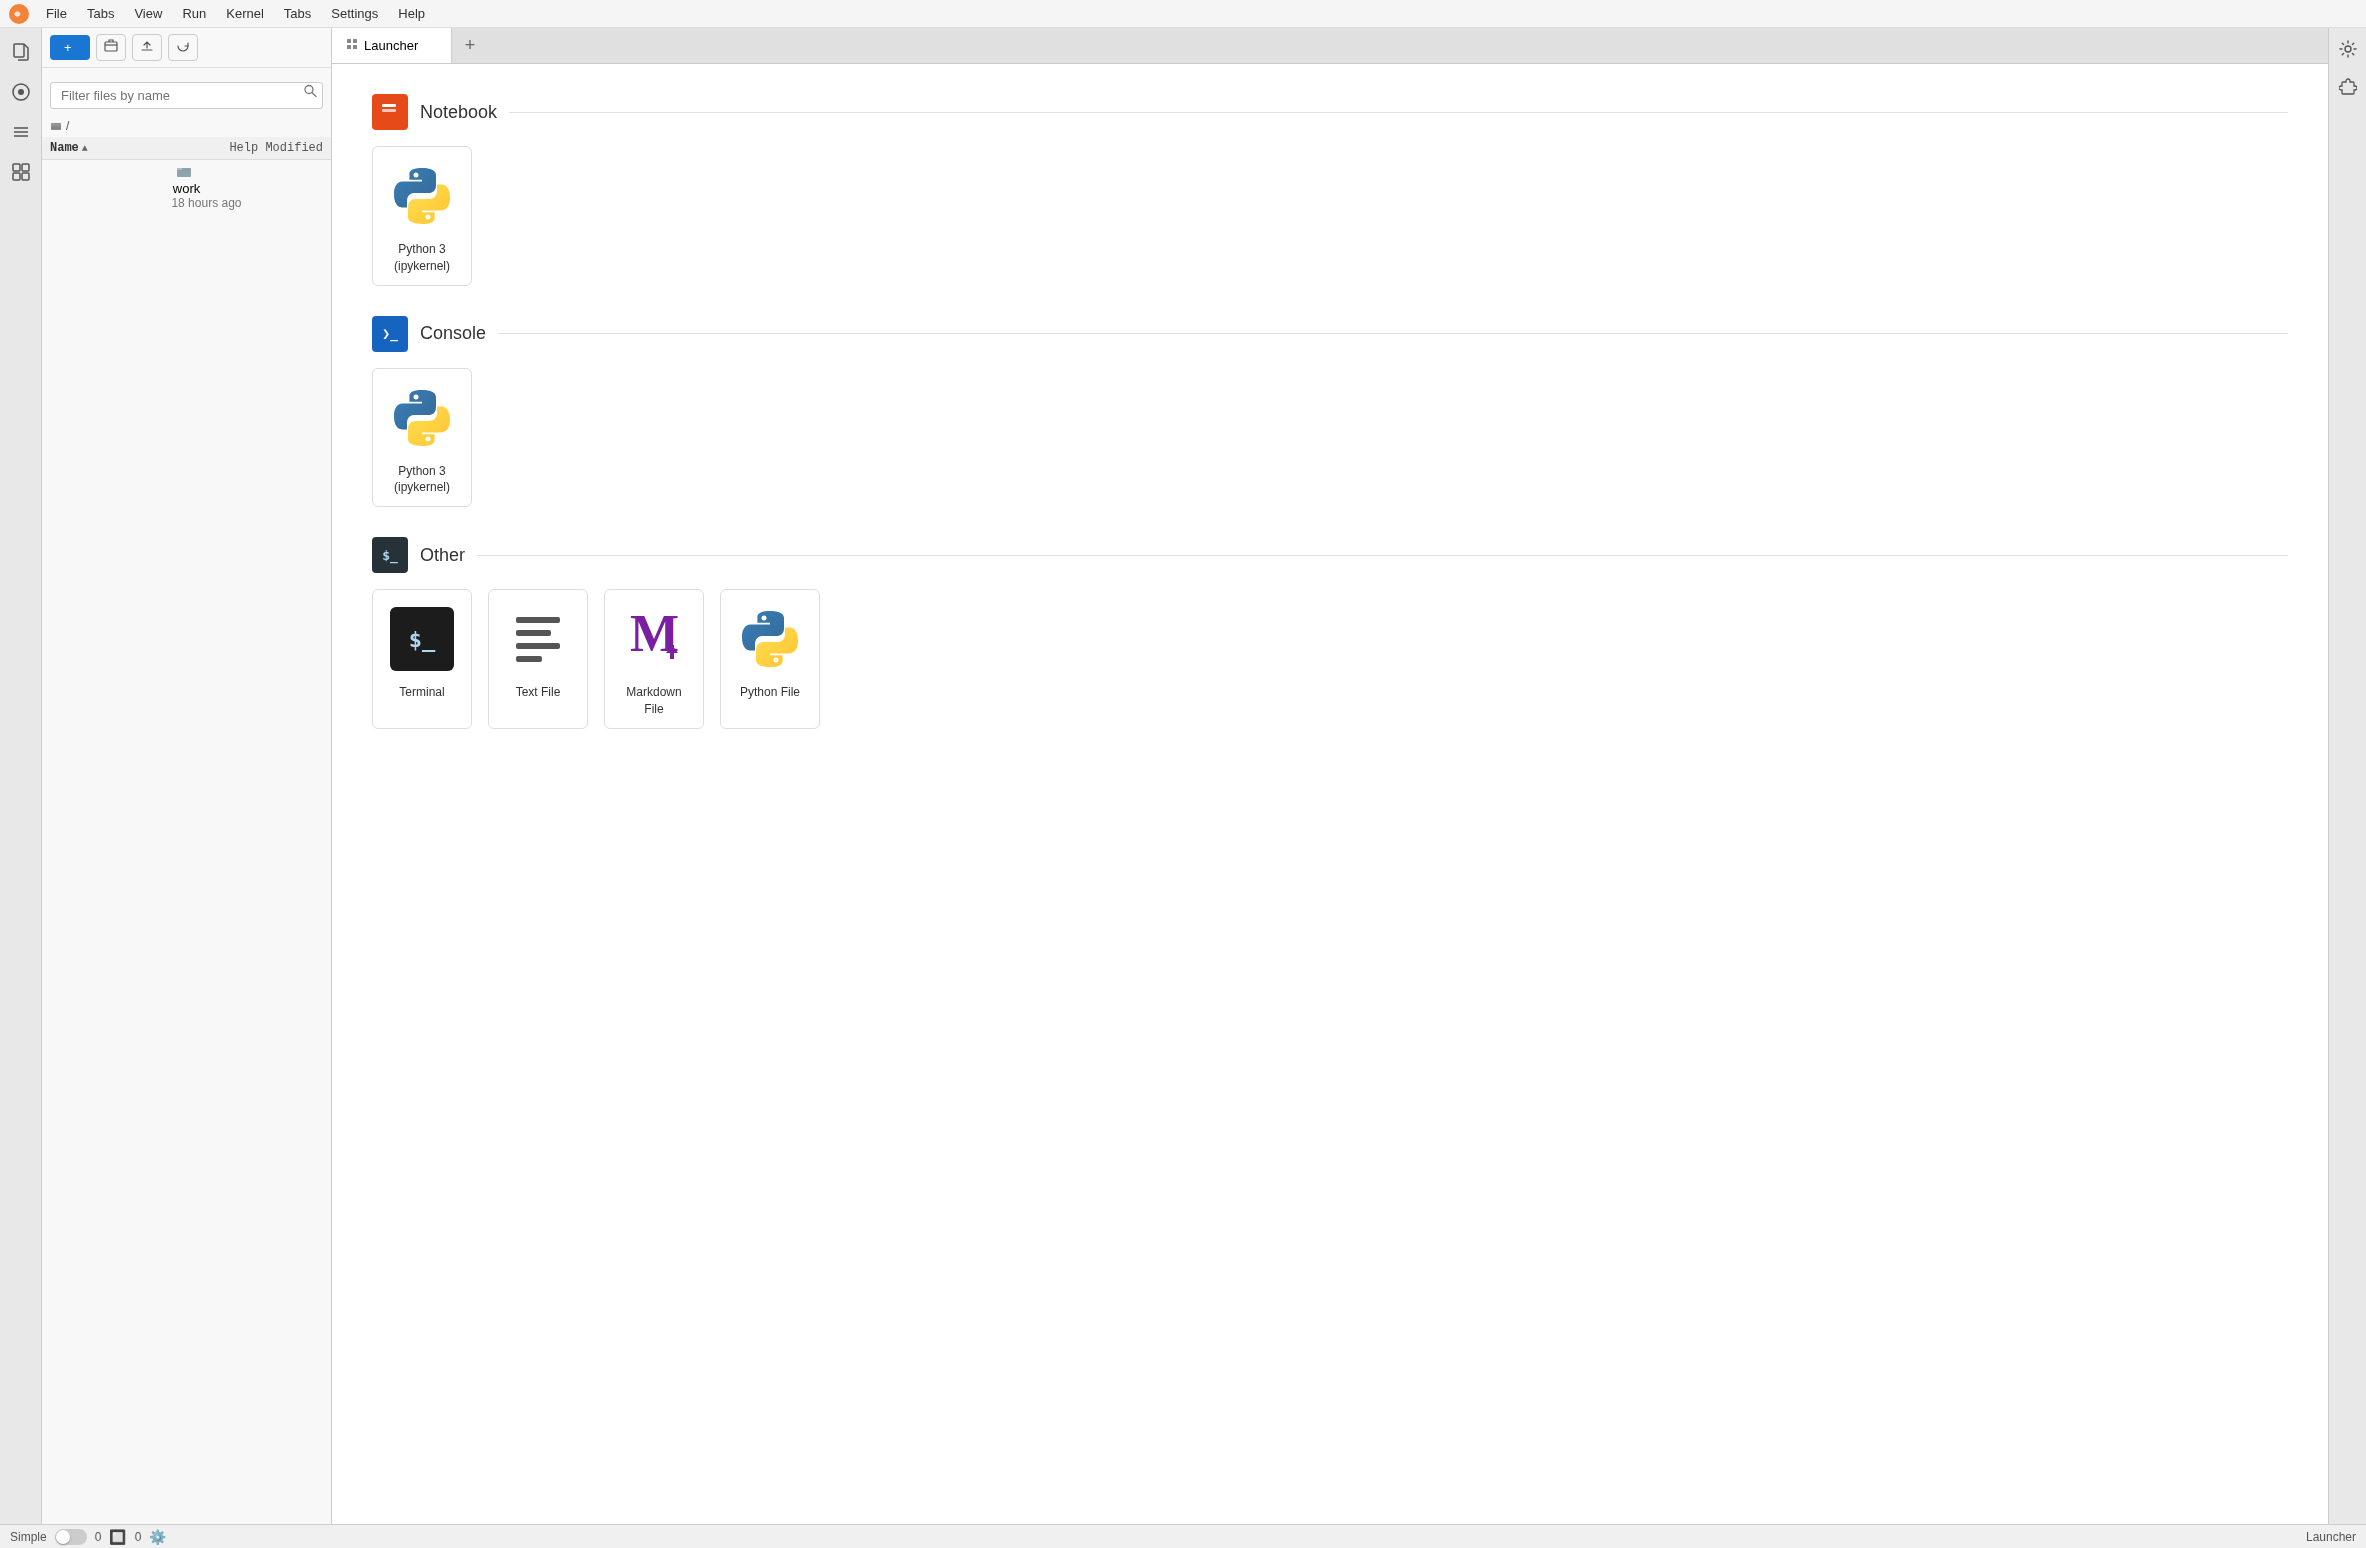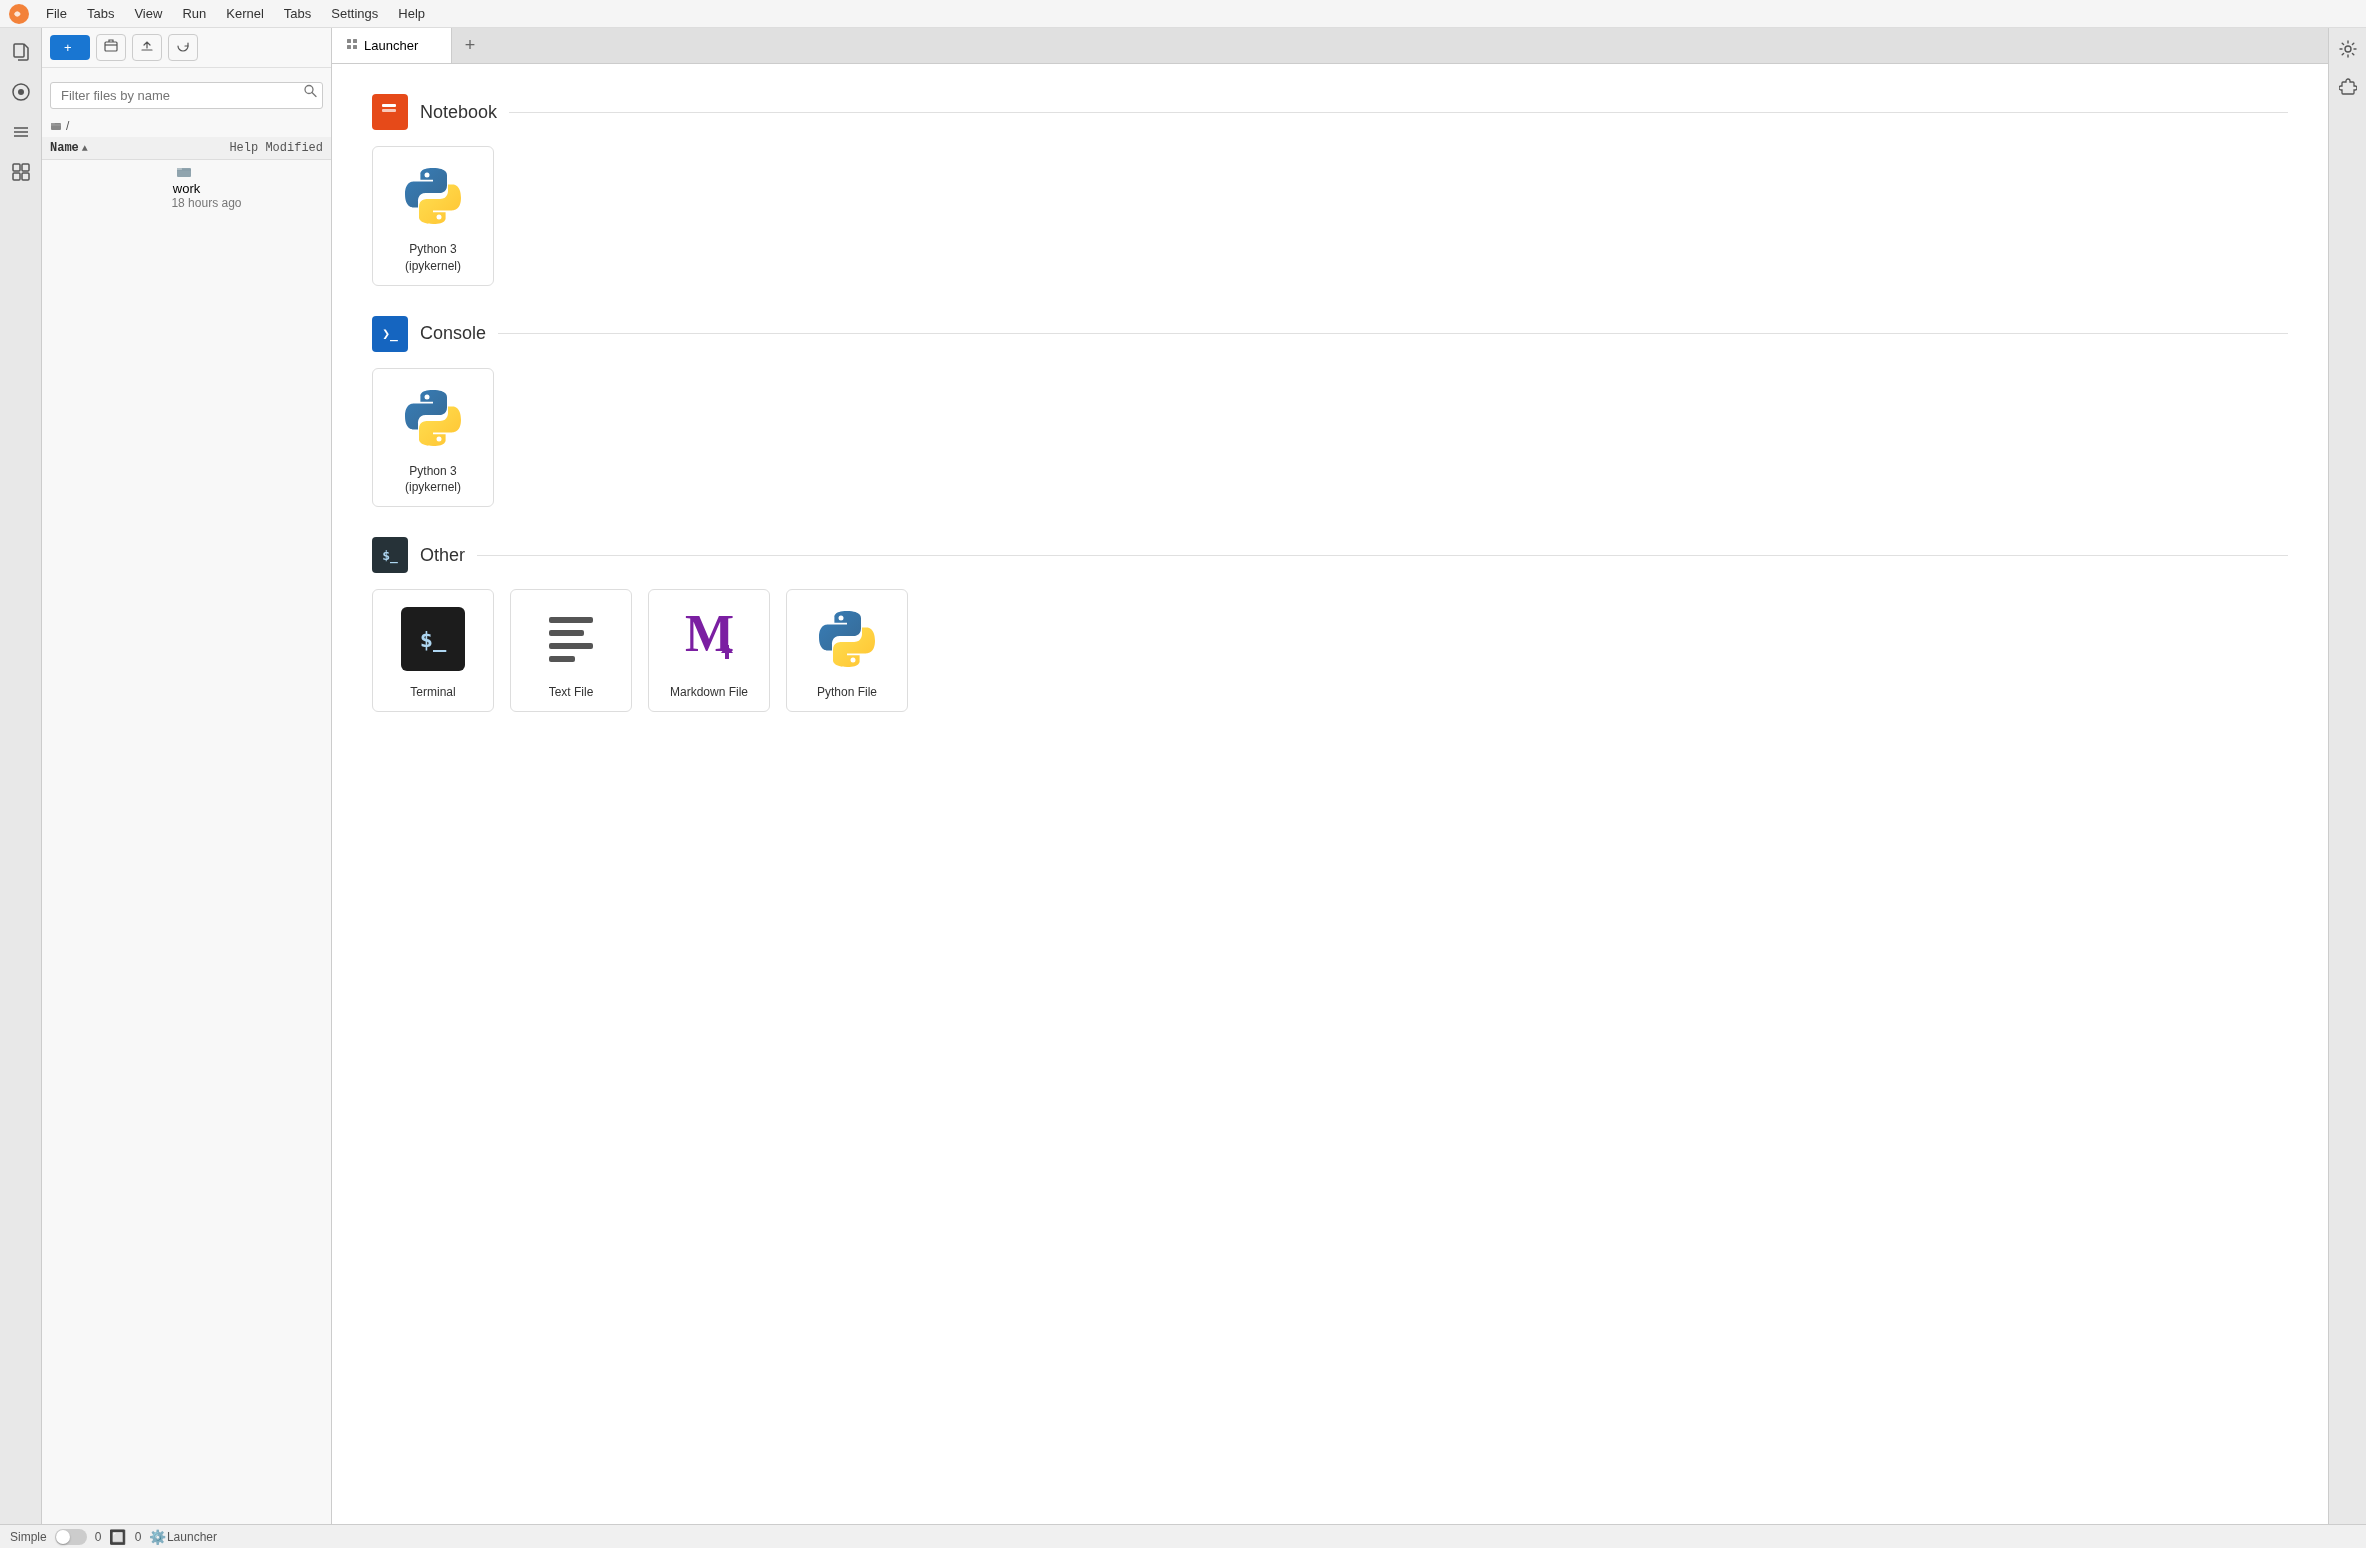--- a/index.html
+++ b/index.html
@@ -49,33 +49,33 @@
 
     
     .launcher-content { flex: 1; background: white; overflow-y: auto; padding: 30px 40px; }
     .section-header { display: flex; align-items: center; gap: 12px; margin-bottom: 16px; }
     .section-label { font-size: 18px; font-weight: 500; color: #333; }
     .section-divider { flex: 1; height: 1px; background: #e0e0e0; }
     .section-icon-notebook { width: 36px; height: 36px; background: #e64a19; border-radius: 4px; display: flex; align-items: center; justify-content: center; color: white; font-size: 18px; }
     .section-icon-console { width: 36px; height: 36px; background: #1565c0; border-radius: 4px; display: flex; align-items: center; justify-content: center; color: white; font-size: 13px; font-family: monospace; font-weight: bold; }
     .section-icon-other { width: 36px; height: 36px; background: #263238; border-radius: 4px; display: flex; align-items: center; justify-content: center; color: #aed6f1; font-size: 13px; font-family: monospace; font-weight: bold; }
     .cards-row { display: flex; flex-wrap: wrap; gap: 16px; margin-bottom: 30px; }
-    .card { width: 122px; border: 1px solid #ddd; border-radius: 6px; padding: 14px 10px 10px; display: flex; flex-direction: column; align-items: center; cursor: pointer; background: white; transition: box-shadow 0.15s; }
+    .card { width: 100px; border: 1px solid #ddd; border-radius: 6px; padding: 14px 10px 10px; display: flex; flex-direction: column; align-items: center; cursor: pointer; background: white; transition: box-shadow 0.15s; }
     .card-icon-wrap { width: 70px; height: 70px; display: flex; align-items: center; justify-content: center; margin-bottom: 10px; }
     .card-label { font-size: 12px; color: #333; text-align: center; line-height: 1.4; }
 
     
     .python-logo { width: 64px; height: 64px; }
 
     
     .terminal-card-icon { width: 64px; height: 64px; background: #1c1c1c; border-radius: 6px; display: flex; align-items: center; justify-content: center; }
     .terminal-text { color: #aed6f1; font-family: monospace; font-size: 20px; font-weight: bold; }
 
     
-    .status-bar { display: flex; align-items: center; background: #f0f0f0; border-top: 1px solid #ccc; padding: 0 10px; height: 24px; font-size: 12px; color: #555; }
+    .status-bar { display: flex; align-items: center; justify-content: space-between; background: #f0f0f0; border-top: 1px solid #ccc; padding: 0 10px; height: 24px; font-size: 12px; color: #555; }
     .status-left { display: flex; align-items: center; gap: 8px; }
     .status-right { color: #555; }
     .toggle-wrap { display: flex; align-items: center; gap: 4px; }
     .toggle { width: 32px; height: 16px; background: #ccc; border-radius: 8px; position: relative; cursor: pointer; }
     .toggle-knob { width: 14px; height: 14px; background: white; border-radius: 50%; position: absolute; top: 1px; left: 1px; box-shadow: 0 1px 2px rgba(0,0,0,0.3); }
 
     .sort-arrow { font-size: 10px; color: #666; }
   </style>
 </head>
 <body>

